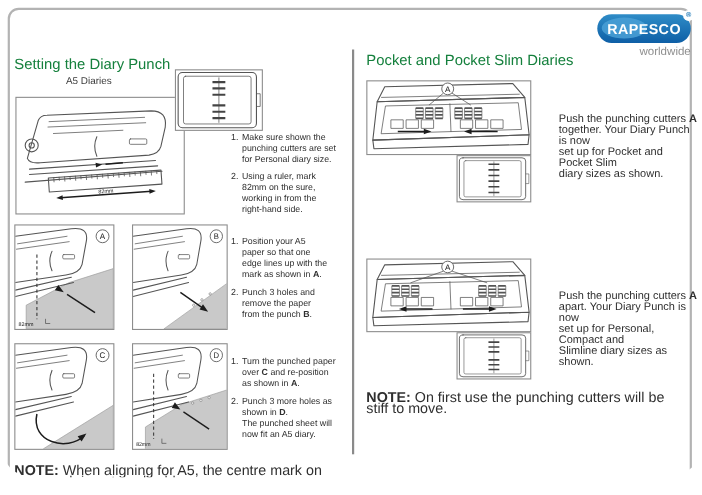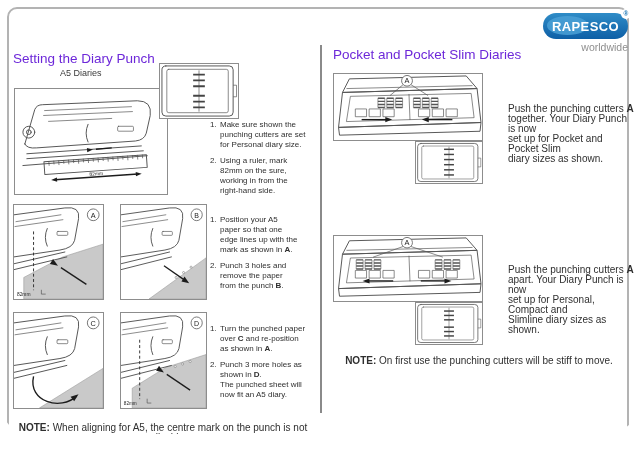--- a/index.html
+++ b/index.html
@@ -8,28 +8,28 @@
   .frame{position:absolute;left:7px;top:7px;width:618px;height:431px;border:2px solid #b3b3b3;border-radius:10px;}
   
   .logo{position:absolute;left:543px;top:13px;width:85px;height:26px;border-radius:13px;
         background:linear-gradient(180deg,#2f8cc7,#0e5fa6);display:flex;align-items:center;justify-content:center;}
   .logo-hl{position:absolute;left:4px;top:3px;width:41px;height:19px;border-radius:50%;background:#4aa0d6;opacity:.85;}
   .logo-text{position:relative;color:#fff;font-weight:700;font-size:13px;letter-spacing:.4px;}
   .logo-reg{position:absolute;right:-3px;top:-4px;width:10px;height:10px;border-radius:50%;background:#fff;
             color:#1372b4;font-size:6.5px;line-height:10px;text-align:center;font-weight:700;}
   .tagline{position:absolute;left:508px;top:41px;width:120px;text-align:right;font-size:10.5px;color:#8f8f8f;}
   
-  .h1{position:absolute;font-size:13.5px;font-weight:400;color:#6d28d9;margin:0;}
+  .h1{position:absolute;font-size:13.5px;font-weight:400;color:#15803d;margin:0;}
   .h2{position:absolute;font-size:9px;font-weight:400;color:#3b3b3b;margin:0;}
   .steps{position:absolute;font-size:8px;line-height:10px;}
   .step{display:flex;margin-bottom:6px;}
   .num{width:10px;flex:none;}
   .txt{white-space:pre-line;flex:1;}
   .bodytxt{position:absolute;font-size:10px;line-height:10px;white-space:pre-line;}
-  .note{position:absolute;font-size:10px;line-height:10px;white-space:pre-line;text-align:center;}
+  .note{position:absolute;font-size:13px;line-height:10px;white-space:pre-line;}
   b{font-weight:700;}
   .divider{position:absolute;left:320px;top:45px;width:1.5px;height:368px;background:#8a8a8a;}
   
   .fig{position:absolute;background:#fff;border:1px solid #8d8d8d;box-sizing:border-box;}
   .fig svg{display:block;width:100%;height:100%;}
   .z2{z-index:2;}
   
   .ln{stroke:#555;fill:none;stroke-width:1;stroke-linecap:round;stroke-linejoin:round;}
   .thin{stroke-width:.7;}
   .paper{fill:#c9c9c9;stroke:#9a9a9a;stroke-width:.6;}

